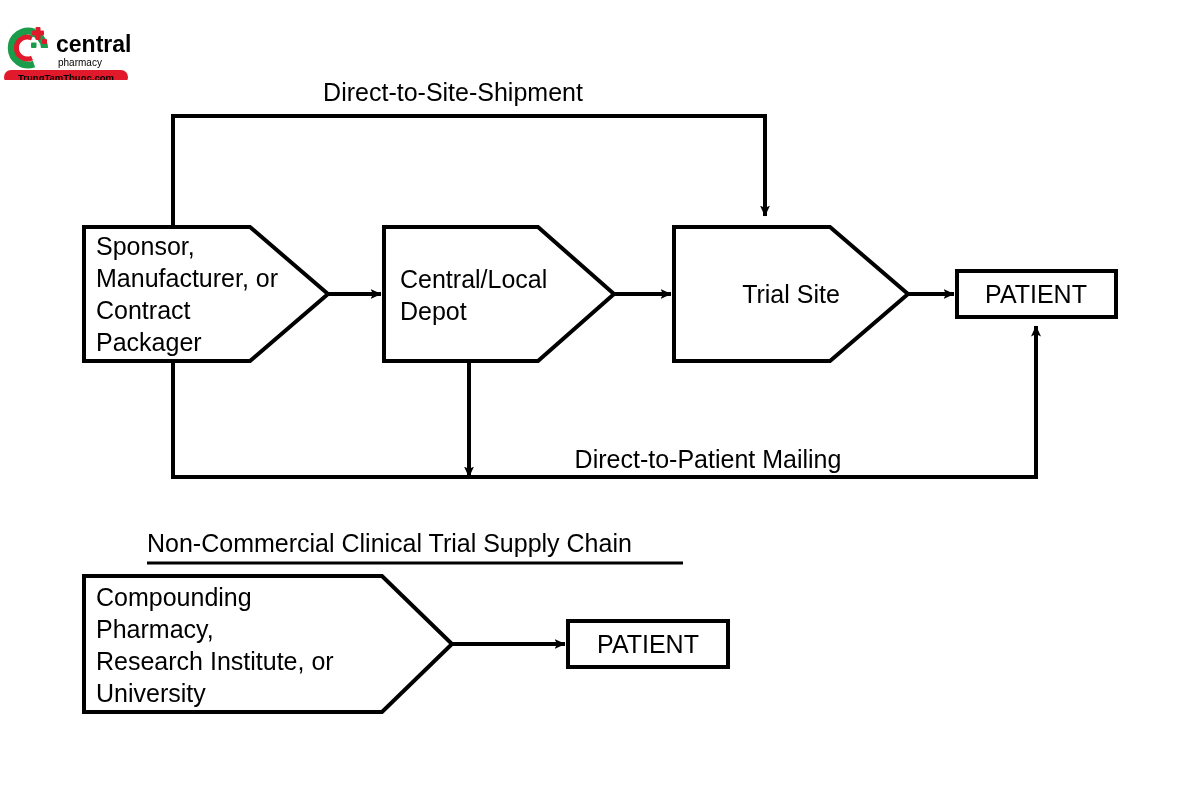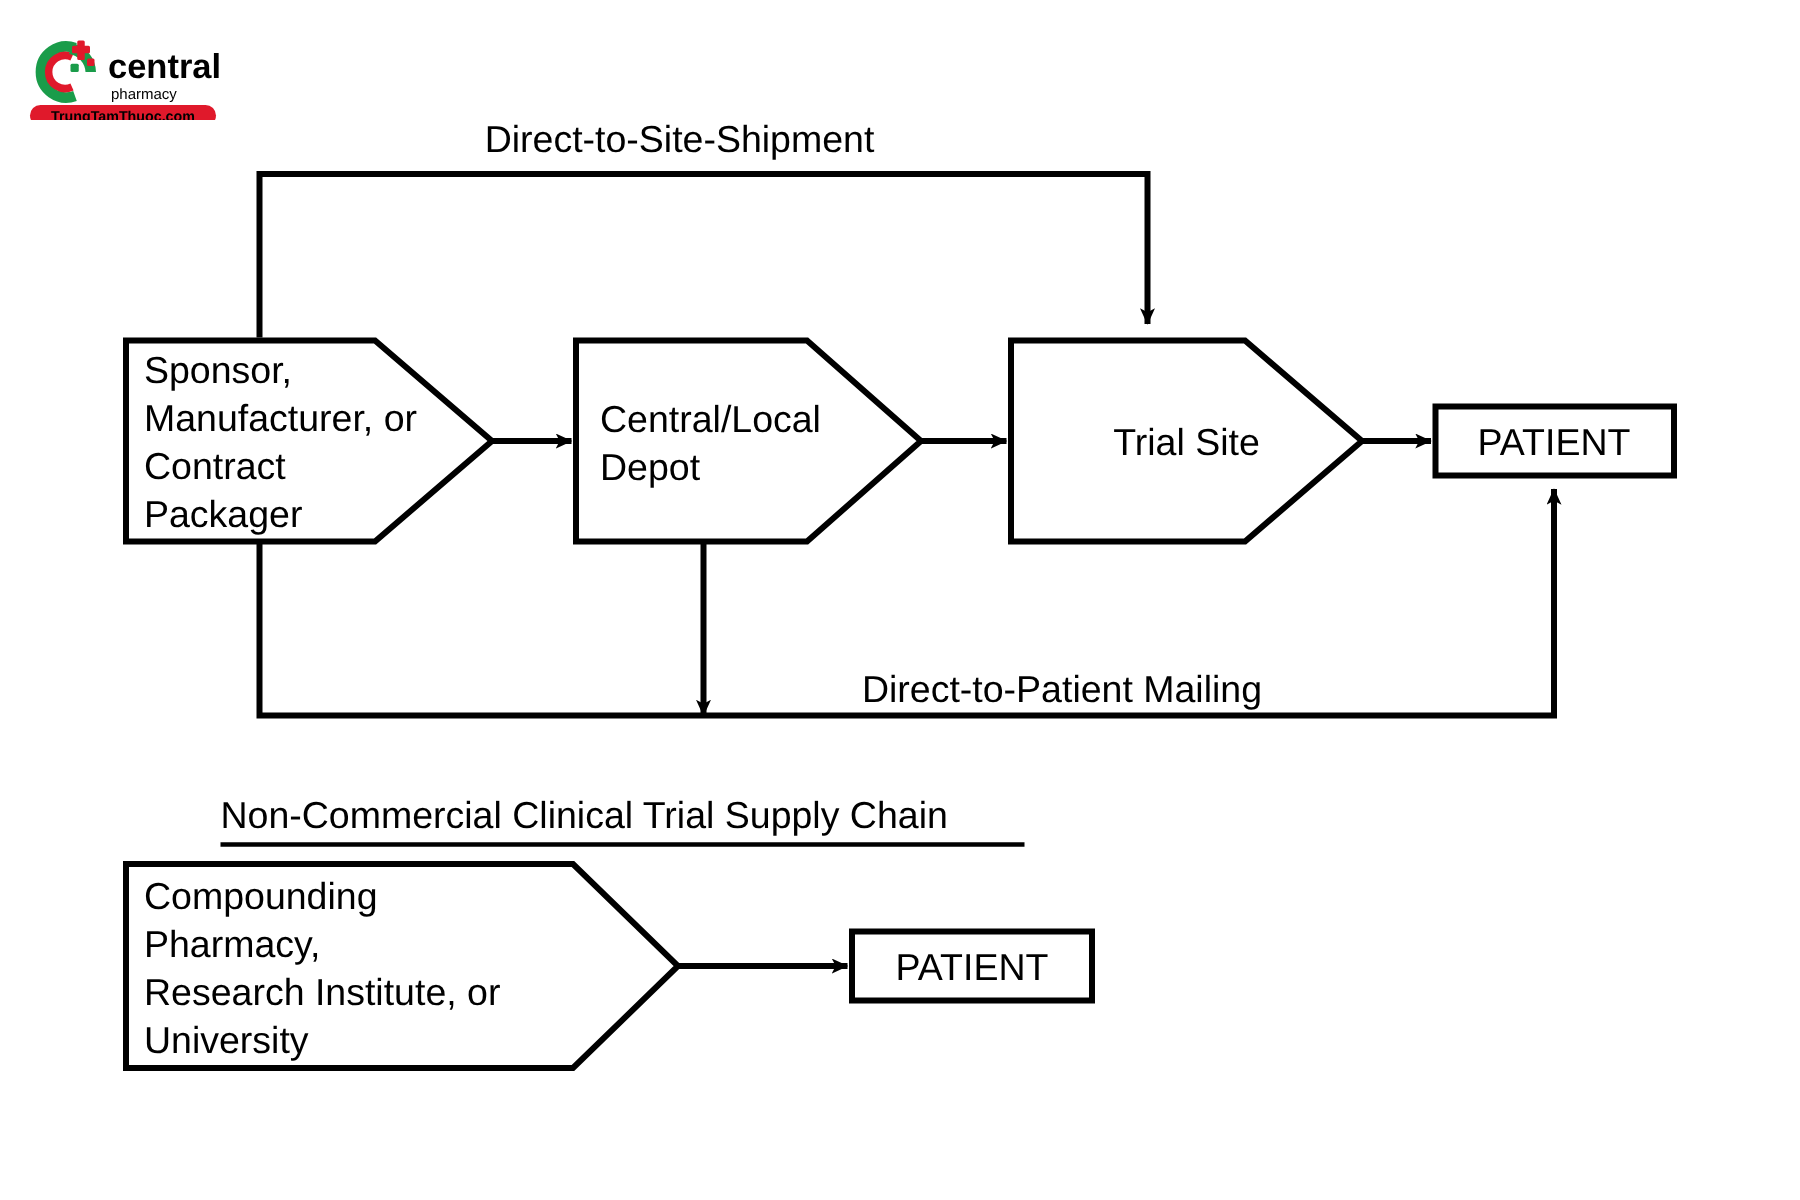--- a/index.html
+++ b/index.html
@@ -18,21 +18,21 @@
   }
   #canvas {
     position: absolute;
     left: 0;
     top: 0;
     width: 1200px;
     height: 800px;
   }
   .logo-wrap {
     position: absolute;
-    left: 18px;
+    left: 2px;
     top: 18px;
     width: 140px;
     height: 62px;
   }
   svg text {
     font-family: "Liberation Sans", sans-serif;
     fill: #000000;
   }
   .node-label {
     font-size: 25px;

